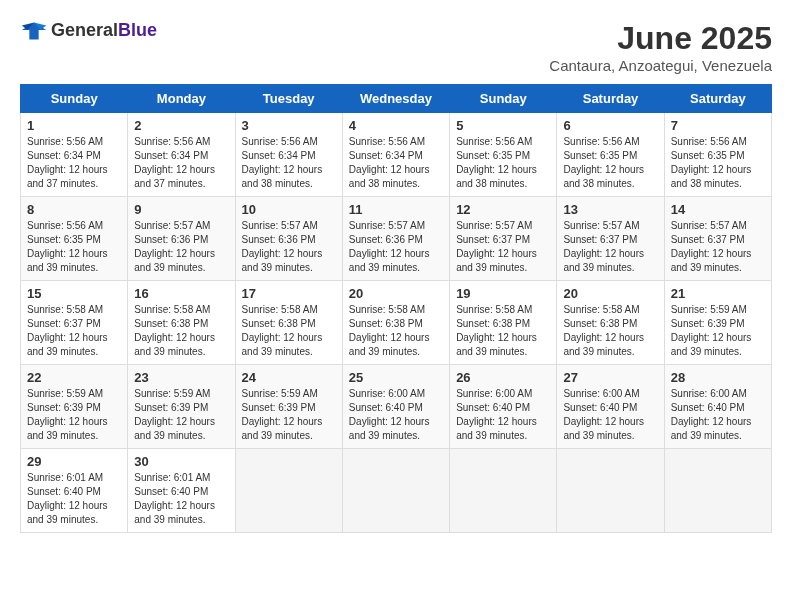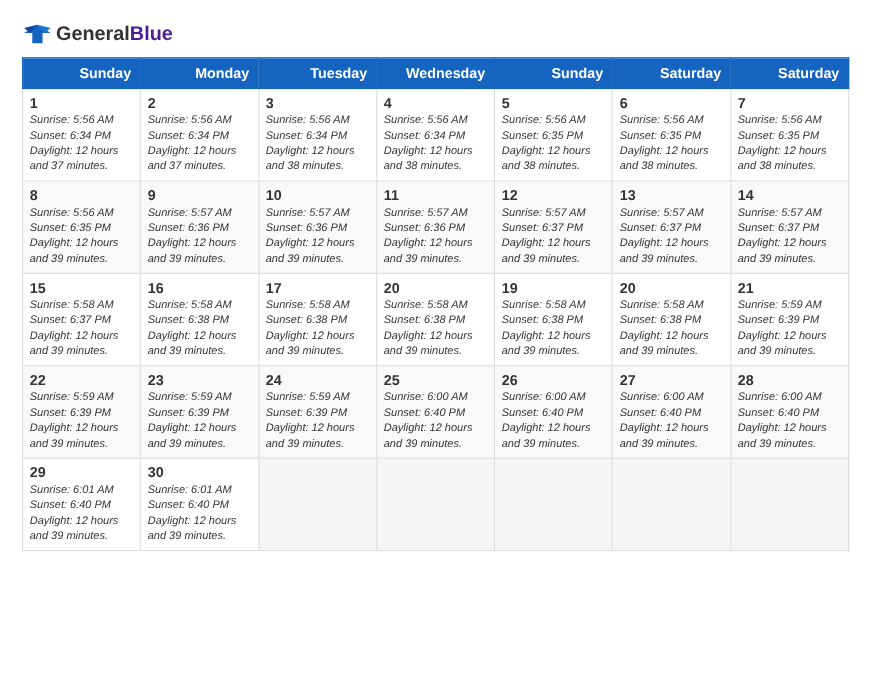--- a/index.html
+++ b/index.html
@@ -39,21 +39,21 @@
       color: #555;
     }
     .calendar {
       width: 100%;
       border-collapse: collapse;
       border: 1px solid #ccc;
     }
     .calendar th {
       background-color: #1565c0;
       color: white;
-      text-align: right;
+      text-align: center;
       padding: 6px 8px;
       font-size: 13px;
       font-weight: bold;
       border: 1px solid #1565c0;
     }
     .calendar td {
       vertical-align: top;
       padding: 5px 6px;
       font-size: 10.5px;
       color: #333;
@@ -68,21 +68,20 @@
     .day-number {
       font-size: 13px;
       font-weight: bold;
       display: block;
       margin-bottom: 2px;
     }
     .day-info {
       font-size: 10px;
       line-height: 1.4;
       color: #333;
-      font-style: italic;
     }
     .empty-cell {
       background: #f5f5f5 !important;
     }
     .logo-wrapper {
       display: flex;
       flex-direction: column;
       align-items: flex-start;
     }
     .logo-line {
@@ -103,20 +102,24 @@
     <div class="logo-line">
       <svg class="logo-bird" viewBox="0 0 30 22">
         <polygon points="15,2 28,10 20,10 20,20 10,20 10,10 2,10" fill="#1565c0"></polygon>
         <polygon points="15,2 28,5 22,10" fill="#1a78d4"></polygon>
         <polygon points="15,2 2,5 8,10" fill="#0d47a1"></polygon>
       </svg>
       <span class="logo-text-general">General</span>
       <span class="logo-text-blue">Blue</span>
     </div>
   </div>
+  <div class="title-section">
+    <div class="month-title">June 2025</div>
+    <div class="location-title">Cantaura, Anzoategui, Venezuela</div>
+  </div>
 </div>
 
 <table class="calendar">
   <thead>
     <tr>
     <th>Sunday</th>
         <th>Monday</th>
         <th>Tuesday</th>
         <th>Wednesday</th>
         <th>Sunday</th>

